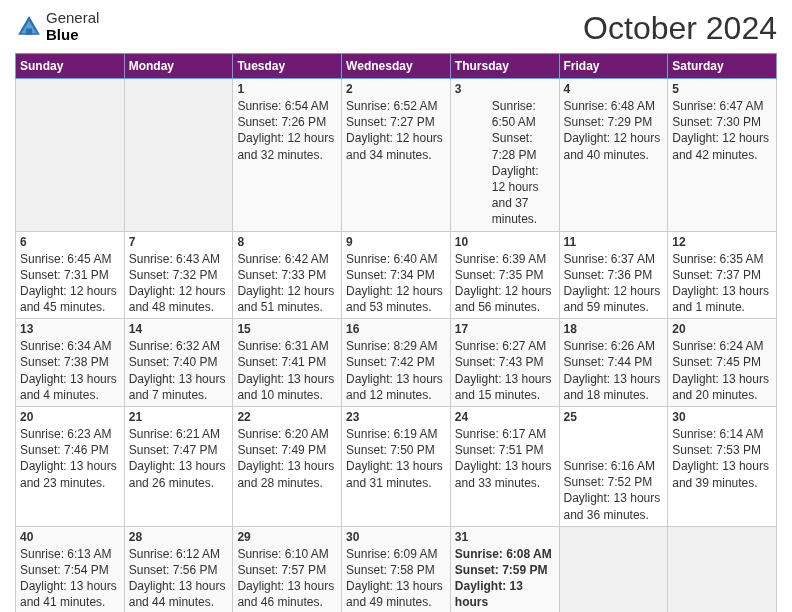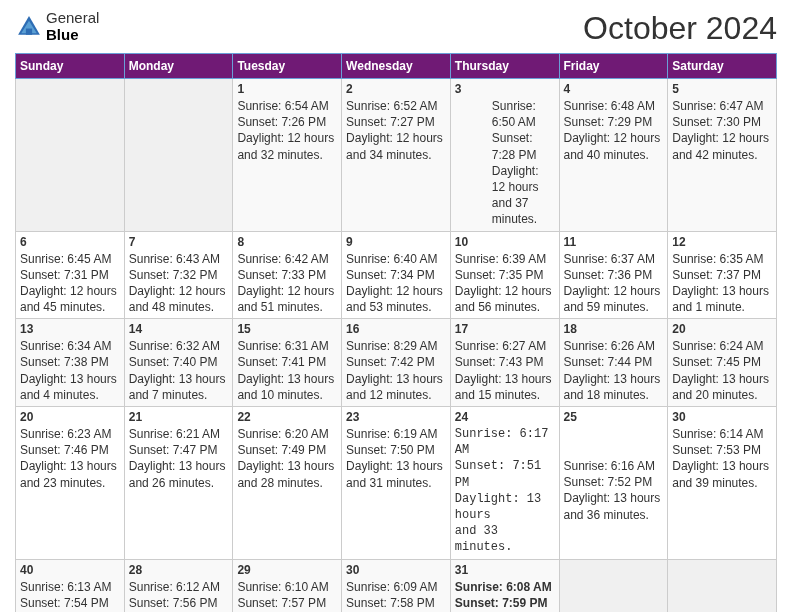--- a/index.html
+++ b/index.html
@@ -299,21 +299,21 @@
           </td>
           <td>
             <span class="day-num">23</span>
             <div class="cell-text" style="white-space: pre-line;">Sunrise: 6:19 AM
 Sunset: 7:50 PM
 Daylight: 13 hours
 and 31 minutes.</div>
           </td>
           <td>
             <span class="day-num">24</span>
-            <div class="cell-text" style="white-space: pre-line; font-family: Liberation Mono, monospace;">Sunrise: 6:17 AM
+            <div class="cell-text" style="white-space: pre-line;">Sunrise: 6:17 AM
 Sunset: 7:51 PM
 Daylight: 13 hours
 and 33 minutes.</div>
           </td>
           <td>
             <span class="day-num">25</span>
             <div class="cell-text" style="white-space: pre-line; margin-top: 34px;">Sunrise: 6:16 AM
 Sunset: 7:52 PM
 Daylight: 13 hours
 and 36 minutes.</div>

